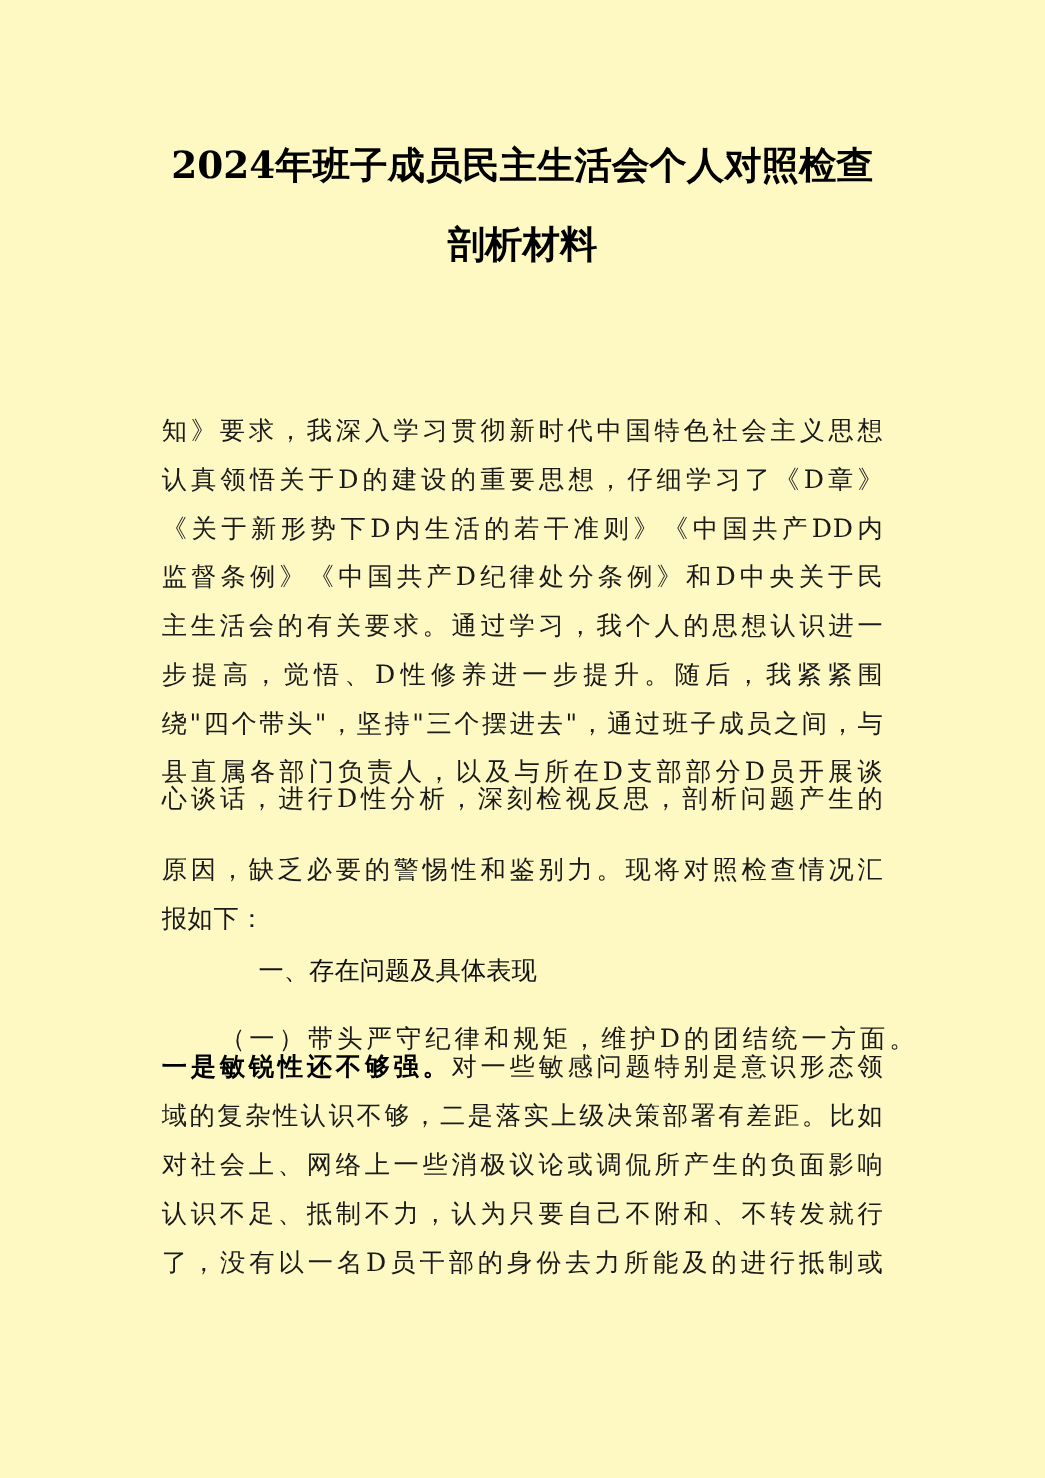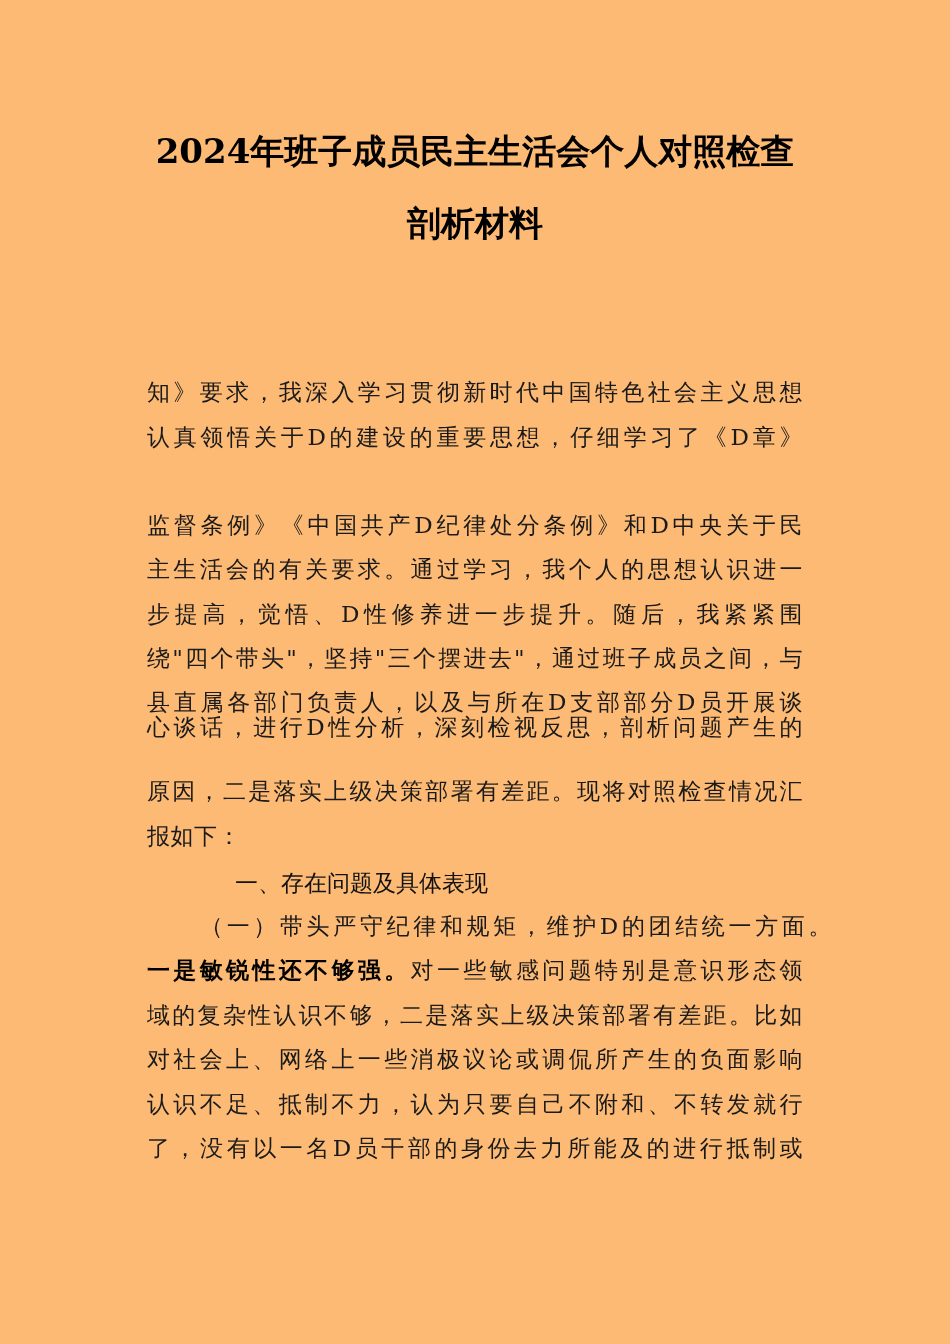--- a/index.html
+++ b/index.html
@@ -1,18 +1,18 @@
 <!DOCTYPE html>
 <html><head>
 <meta charset="utf-8">
 <style>
   html, body { margin: 0; padding: 0; background: #ffffff; }
   body { width: 950px; height: 1344px; position: relative; overflow: hidden;
          font-family: "DejaVu Serif", "Liberation Serif", serif; color: #111; }
-  .page { position: absolute; left: 0; top: 0; width: 950px; height: 1344px; background: #fdba74; }
+  .page { position: absolute; left: 0; top: 0; width: 950px; height: 1344px; background: #fef9c3; }
   .title { position: absolute; left: 0; width: 950px; text-align: center;
            font-family: "DejaVu Serif", "Liberation Serif", serif; font-weight: bold;
            font-size: 34px; line-height: 40px; color: #000; letter-spacing: 0px; }
   .t1 { top: 131px; }
   .t2 { top: 203px; }
   .line { position: absolute; left: 147px; width: 656px; height: 30px;
           font-size: 23px; line-height: 30px; white-space: nowrap; color: #1a1a1a;
           text-align: justify; text-align-last: justify; letter-spacing: 0.5px; }
   .line.last { text-align-last: left; }
   .line.indent { left: 198px; width: 605px; }
@@ -25,32 +25,33 @@
 </head>
 <body>
 
 <div class="page">
 
   <div class="title t1">2024年班子成员民主生活会个人对照检查</div>
   <div class="title t2">剖析材料</div>
 
   <div class="line" style="top:377px">知》要求，我深入学习贯彻新时代中国特色社会主义思想</div>
   <div class="line" style="top:422px">认真领悟关于D的建设的重要思想，仔细学习了《D章》</div>
+  <div class="line" style="top:466px">《关于新形势下D内生活的若干准则》《中国共产DD内</div>
   <div class="line" style="top:510px">监督条例》《中国共产D纪律处分条例》和D中央关于民</div>
   <div class="line" style="top:554px">主生活会的有关要求。通过学习，我个人的思想认识进一</div>
   <div class="line" style="top:599px">步提高，觉悟、D性修养进一步提升。随后，我紧紧围</div>
   <div class="line" style="top:643px">绕"四个带头"，坚持"三个摆进去"，通过班子成员之间，与</div>
   <div class="line" style="top:687px">县直属各部门负责人，以及与所在D支部部分D员开展谈</div>
   <div class="line" style="top:712px">心谈话，进行D性分析，深刻检视反思，剖析问题产生的</div>
-  <div class="line" style="top:776px">原因，二是落实上级决策部署有差距。现将对照检查情况汇</div>
+  <div class="line" style="top:776px">原因，缺乏必要的警惕性和鉴别力。现将对照检查情况汇</div>
   <div class="line last" style="top:821px">报如下：</div>
 
   <div class="heading" style="top:868px">一、存在问题及具体表现</div>
 
-  <div class="sub" style="top:911px">（一）带头严守纪律和规矩，维护D的团结统一方面。</div>
+  <div class="sub" style="top:930px">（一）带头严守纪律和规矩，维护D的团结统一方面。</div>
 
   <div class="line" style="top:955px"><b>一是敏锐性还不够强。</b><span>对一些敏感问题特别是意识形态领</span></div>
   <div class="line" style="top:1000px">域的复杂性认识不够，二是落实上级决策部署有差距。比如</div>
   <div class="line" style="top:1044px">对社会上、网络上一些消极议论或调侃所产生的负面影响</div>
   <div class="line" style="top:1089px">认识不足、抵制不力，认为只要自己不附和、不转发就行</div>
   <div class="line" style="top:1133px">了，没有以一名D员干部的身份去力所能及的进行抵制或</div>
 
 </div>
 
 </body></html>

